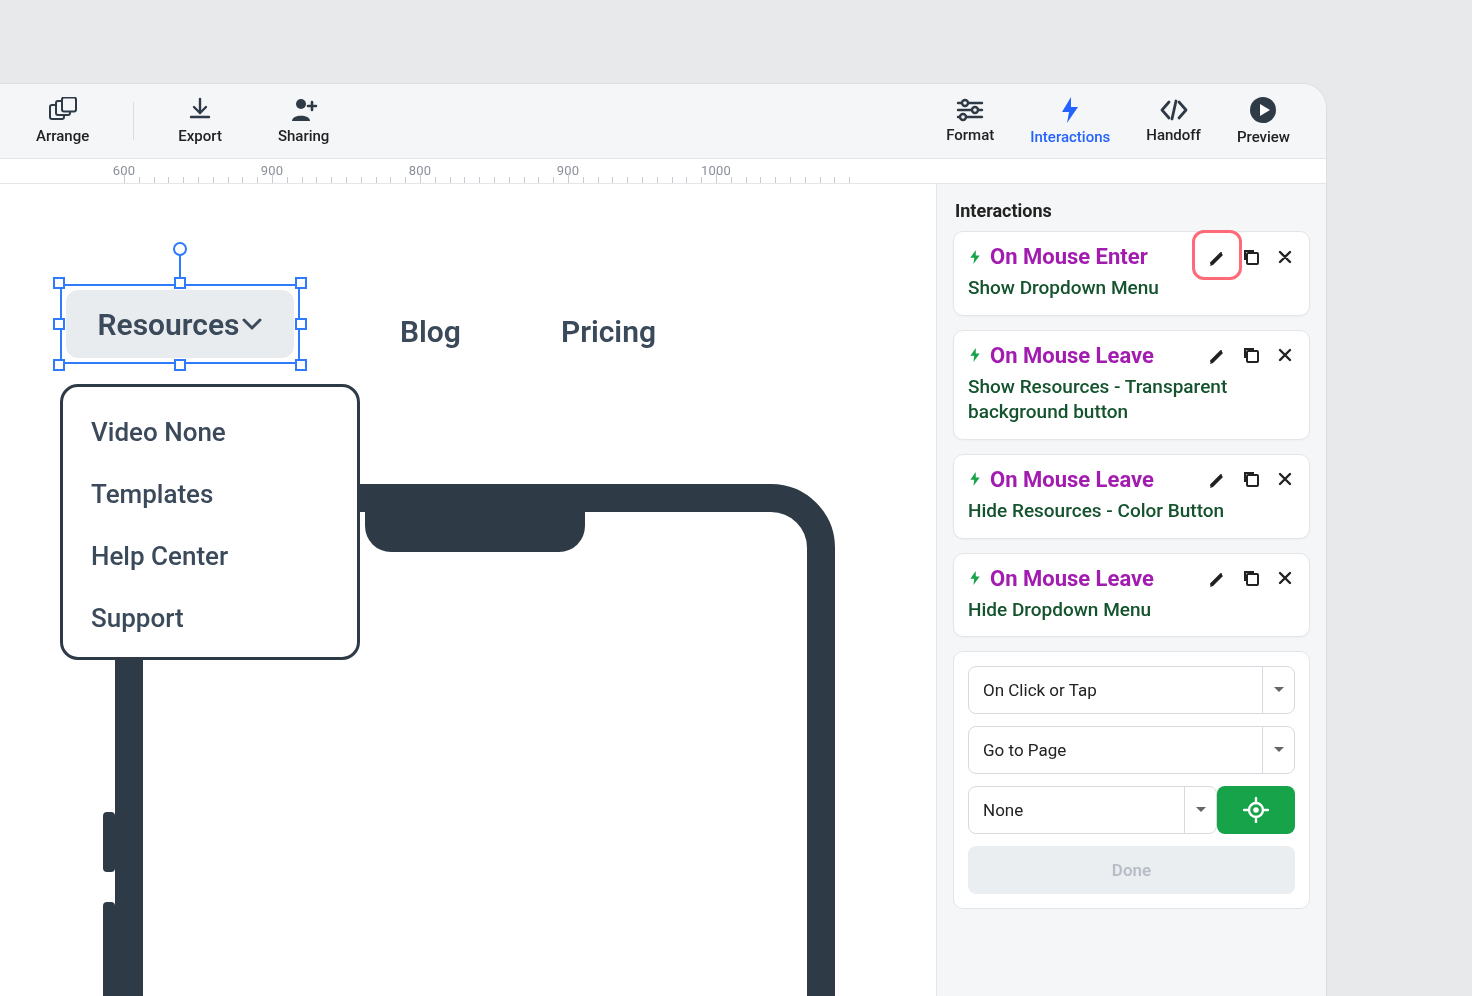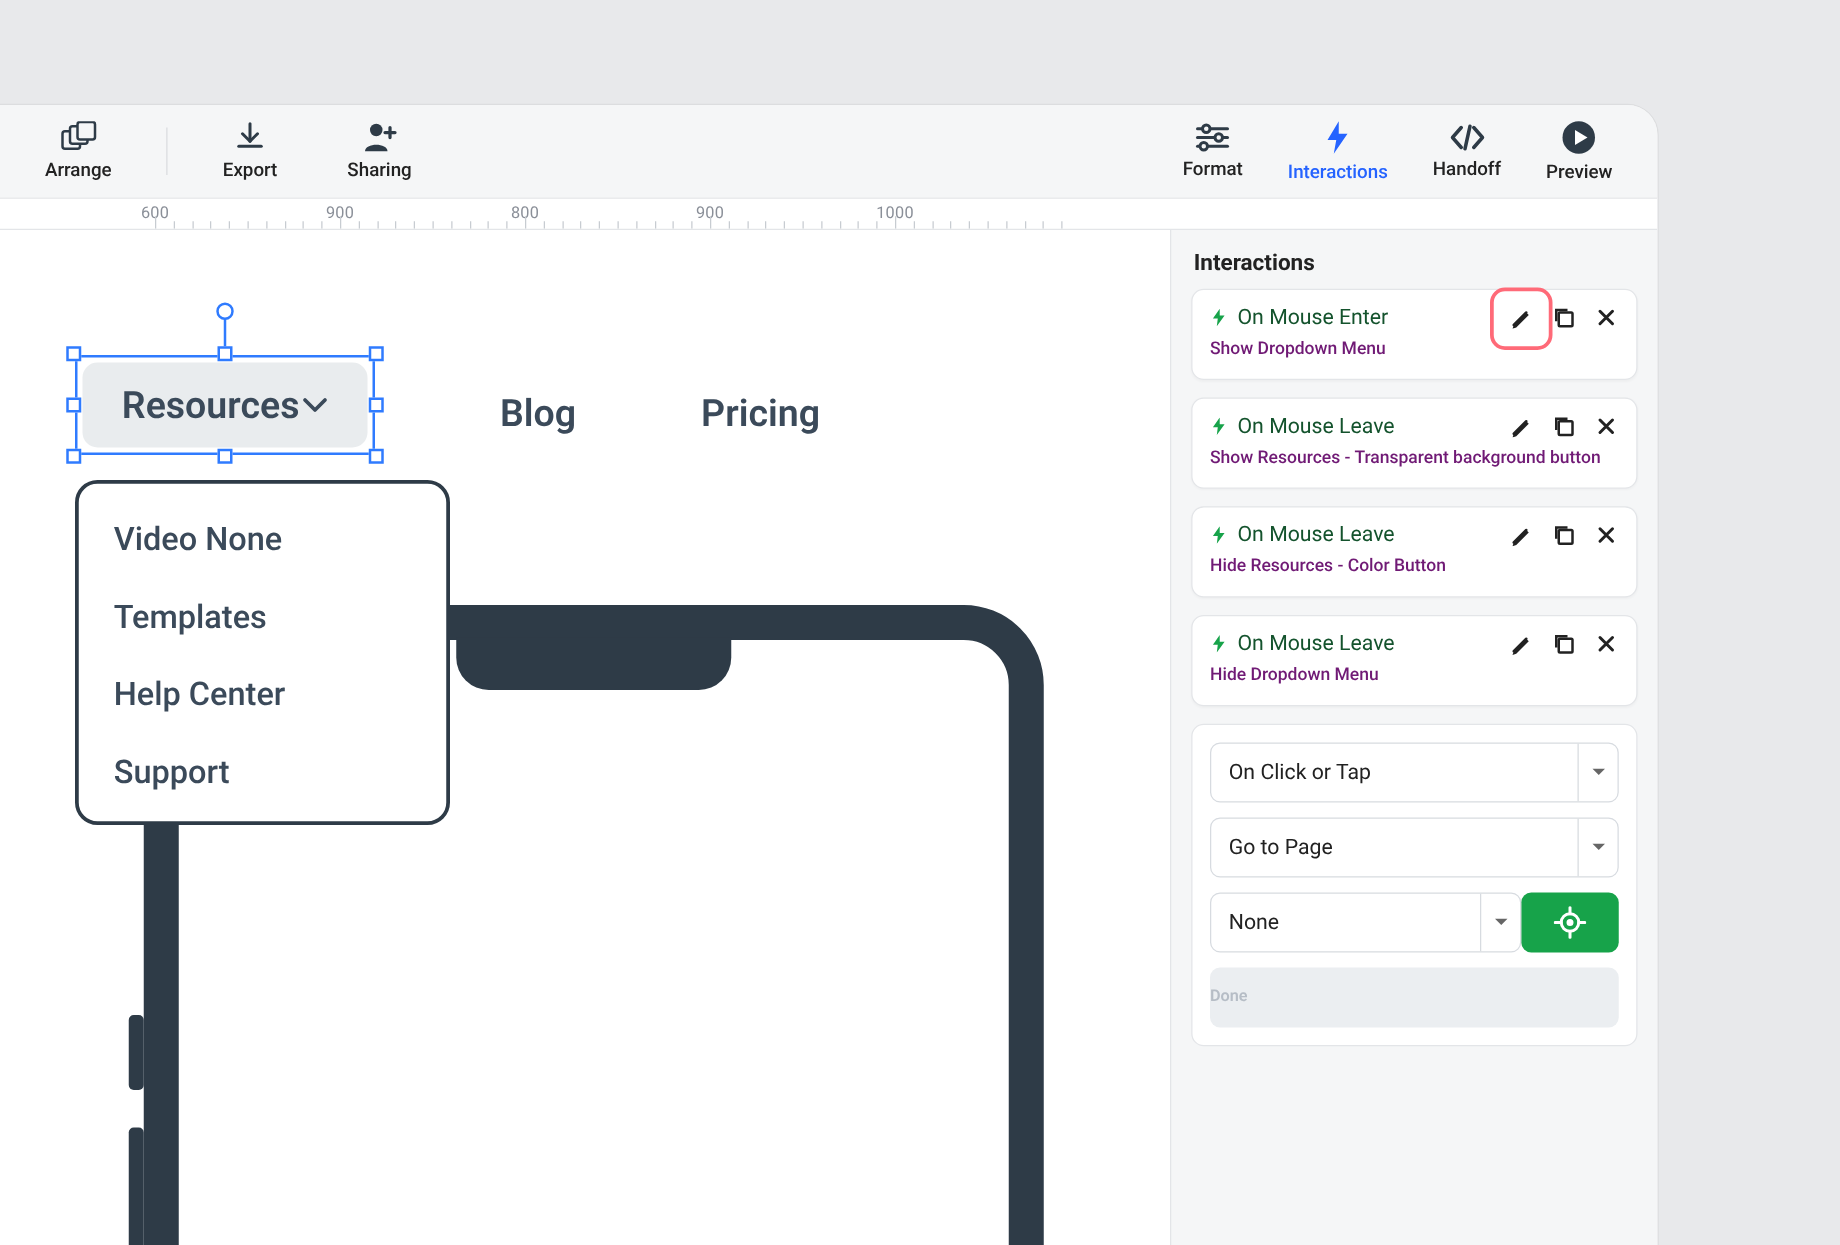--- a/index.html
+++ b/index.html
@@ -114,24 +114,24 @@
   }
   .panel-title { font-size: 18px; font-weight: 700; color: #222; margin: 2px 2px 10px; }
   .interaction-card {
     background: #fff; border: 1px solid #e3e5e8; border-radius: 10px;
     padding: 12px 14px 14px; margin-bottom: 14px;
     box-shadow: 0 1px 2px rgba(0,0,0,0.03);
     position: relative;
   }
   .ic-row1 { display:flex; align-items:center; gap:8px; margin-bottom:6px;}
   .bolt { width:14px; height:14px; }
-  .ic-trigger { font-size: 17px; font-weight:400; color:#14532d; flex:1; }
+  .ic-trigger { font-size: 22px; font-weight:700; color:#a21caf; flex:1; }
   .ic-actions { display:flex; gap:14px; align-items:center;}
   .ic-actions .ia { width:20px; height:20px; display:flex;align-items:center;justify-content:center; cursor:pointer; color:#222;}
-  .ic-desc { font-size: 14px; font-weight: 500; color:#701a75; line-height:1.35;}
+  .ic-desc { font-size: 19px; font-weight: 500; color:#14532d; line-height:1.35;}
   .edit-highlight {
     position: absolute; border: 3px solid #ff6a78; border-radius: 12px;
     width: 50px; height: 50px; top: -2px; right: 67px;
     pointer-events: none;
   }
   .form-card {
     background:#fff; border:1px solid #e3e5e8; border-radius:10px; padding:14px; margin-top:4px;
   }
   .sel-field {
     height:48px; border:1px solid #d7dbe0; border-radius:8px;
@@ -144,22 +144,22 @@
     position:absolute; right:0; top:0;
   }
   .row-split { display:flex; margin-bottom:12px;}
   .row-split .sel-field { flex:1; margin-bottom:0;}
   .target-btn {
     width:78px; height:48px; background:#17a34a; border-radius:8px;
     display:flex;align-items:center;justify-content:center; cursor:pointer; flex-shrink:0;
   }
   .done-btn {
     height:48px; background:#ebeef1; border-radius:8px;
-    display:flex;align-items:center;
-    font-size:13px; font-weight:600; color:#b6bdc6; cursor:pointer;
+    display:flex;align-items:center;justify-content:center;
+    font-size:17px; font-weight:600; color:#b6bdc6; cursor:pointer;
   }
 </style>
 </head>
 <body>
 
 <div class="app-window">
 
   <div class="toolbar">
     <div class="toolbar-left">
       <div class="toolbar-item">

